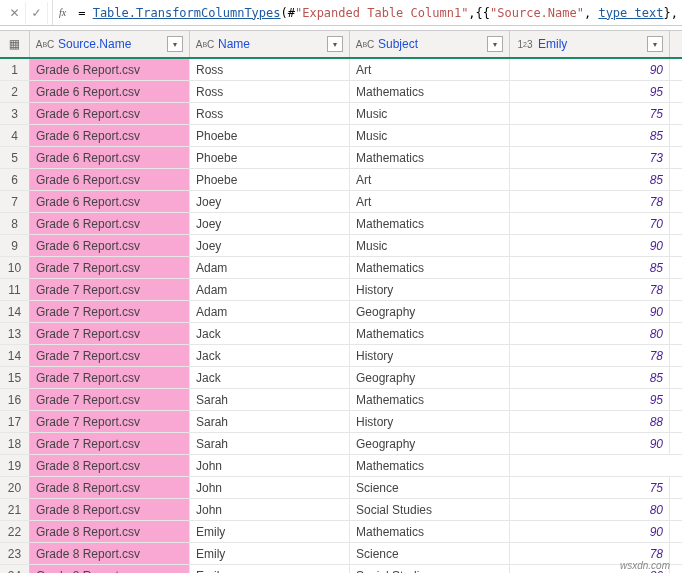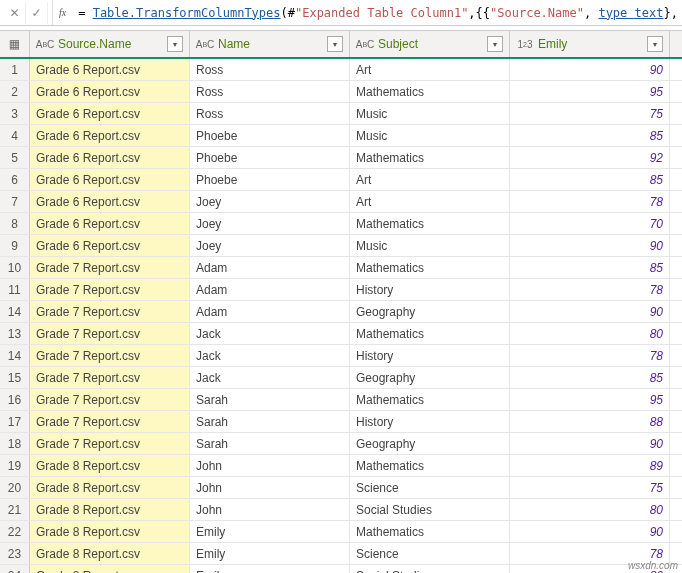--- a/index.html
+++ b/index.html
@@ -12,35 +12,35 @@
 .formula-bar .formula { flex: 1; padding: 0 6px; font-family: Consolas, monospace; font-size: 12px; white-space: nowrap; overflow: hidden; }
 .formula-bar .kw { color: #1e5aa0; text-decoration: underline; }
 .formula-bar .str { color: #b85450; }
 
 .grid { border-top: 1px solid #ccc; margin-top: 4px; }
 .header-row { display: flex; height: 28px; background: #f3f2f1; border-bottom: 2px solid #1a8a66; }
 .corner { width: 30px; border-right: 1px solid #ccc; display: flex; align-items: center; justify-content: center; color: #666; }
 .col-header { border-right: 1px solid #ccc; display: flex; align-items: center; padding: 0 6px; position: relative; }
 .col-header .tico { width: 18px; height: 16px; display: flex; align-items: center; justify-content: center; font-size: 10px; color: #666; margin-right: 4px; }
 .col-header .tico sup { font-size: 7px; }
-.col-header .cname { color: #4d7c0f; font-weight: 500; flex: 1; }
+.col-header .cname { color: #1d4ed8; font-weight: 500; flex: 1; }
 .col-header .dd { width: 16px; height: 16px; border: 1px solid #aaa; background: #fff; display: flex; align-items: center; justify-content: center; font-size: 8px; color: #555; }
 
 .data-row { display: flex; height: 22px; border-bottom: 1px solid #e6e6e6; }
 .rownum { width: 30px; border-right: 1px solid #ccc; background: #f3f2f1; display: flex; align-items: center; justify-content: center; color: #555; }
 .cell { border-right: 1px solid #e6e6e6; padding: 0 6px; display: flex; align-items: center; color: #444; overflow: hidden; white-space: nowrap; }
 .cell.num { justify-content: flex-end; color: #4c1d95; font-style: italic; }
 
-.col-source { width: 160px; background: #fef9c3; }
+.col-source { width: 160px; background: #f9a8d4; }
 .header-row .col-source { background: #f3f2f1; }
 .col-name { width: 160px; }
 .col-subject { width: 160px; }
 .col-score { width: 160px; }
 
-.watermark { position: fixed; bottom: 2px; right: 4px; font-size: 10px; color: #888; font-style: italic; }
+.watermark { position: fixed; bottom: 2px; right: 12px; font-size: 10px; color: #888; font-style: italic; }
 </style>
 </head>
 <body>
 
 <div class="formula-bar">
   <div class="btns">
     <div class="fbtn">✕</div>
     <div class="fbtn">✓</div>
   </div>
   <div class="fx">fx</div>
@@ -116,21 +116,21 @@
         <div class="cell col-source">Grade 6 Report.csv</div>
         <div class="cell col-name">Phoebe</div>
         <div class="cell col-subject">Music</div>
         <div class="cell col-score num">85</div>
       </div>
       <div class="data-row">
         <div class="rownum">5</div>
         <div class="cell col-source">Grade 6 Report.csv</div>
         <div class="cell col-name">Phoebe</div>
         <div class="cell col-subject">Mathematics</div>
-        <div class="cell col-score num">92</div>
+        <div class="cell col-score num">73</div>
       </div>
       <div class="data-row">
         <div class="rownum">6</div>
         <div class="cell col-source">Grade 6 Report.csv</div>
         <div class="cell col-name">Phoebe</div>
         <div class="cell col-subject">Art</div>
         <div class="cell col-score num">85</div>
       </div>
       <div class="data-row">
         <div class="rownum">7</div>
@@ -214,21 +214,20 @@
         <div class="cell col-source">Grade 7 Report.csv</div>
         <div class="cell col-name">Sarah</div>
         <div class="cell col-subject">Geography</div>
         <div class="cell col-score num">90</div>
       </div>
       <div class="data-row">
         <div class="rownum">19</div>
         <div class="cell col-source">Grade 8 Report.csv</div>
         <div class="cell col-name">John</div>
         <div class="cell col-subject">Mathematics</div>
-        <div class="cell col-score num">89</div>
       </div>
       <div class="data-row">
         <div class="rownum">20</div>
         <div class="cell col-source">Grade 8 Report.csv</div>
         <div class="cell col-name">John</div>
         <div class="cell col-subject">Science</div>
         <div class="cell col-score num">75</div>
       </div>
       <div class="data-row">
         <div class="rownum">21</div>

